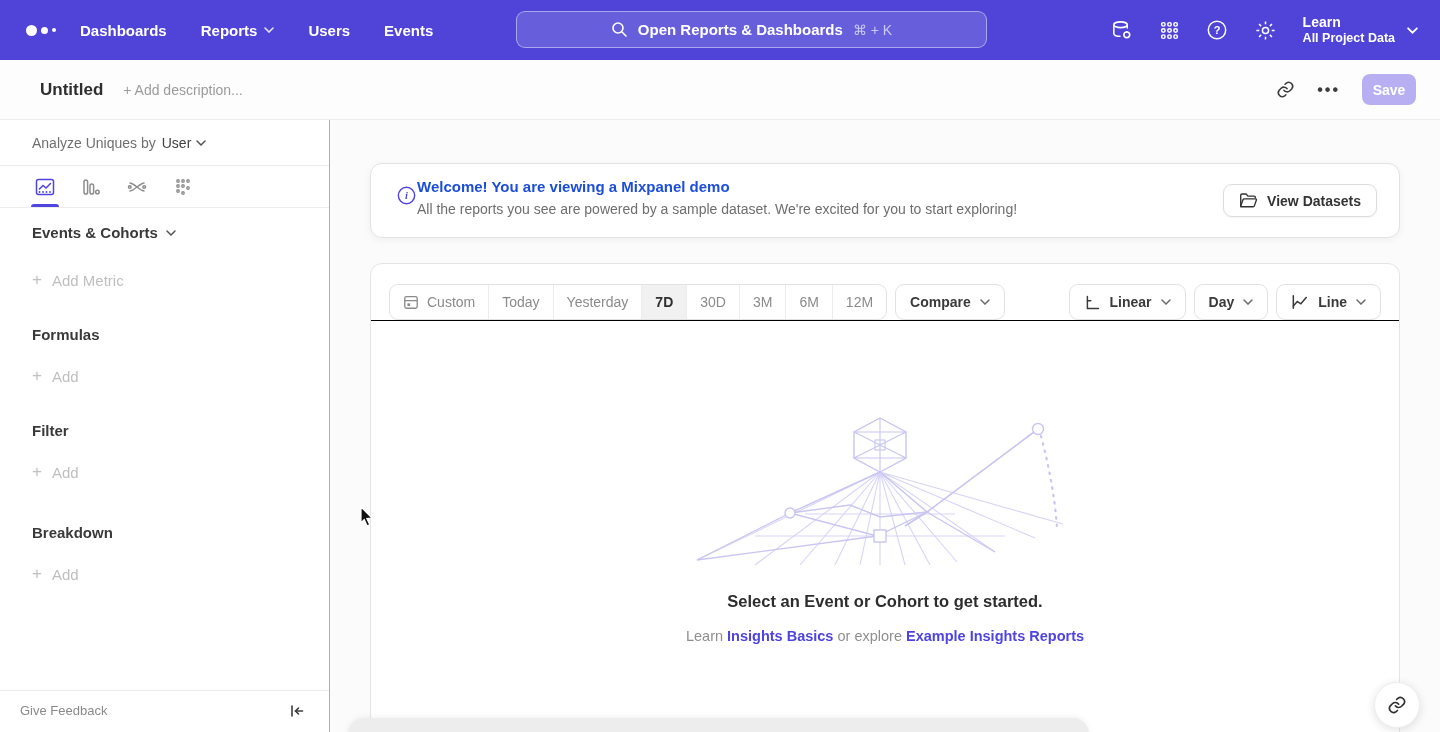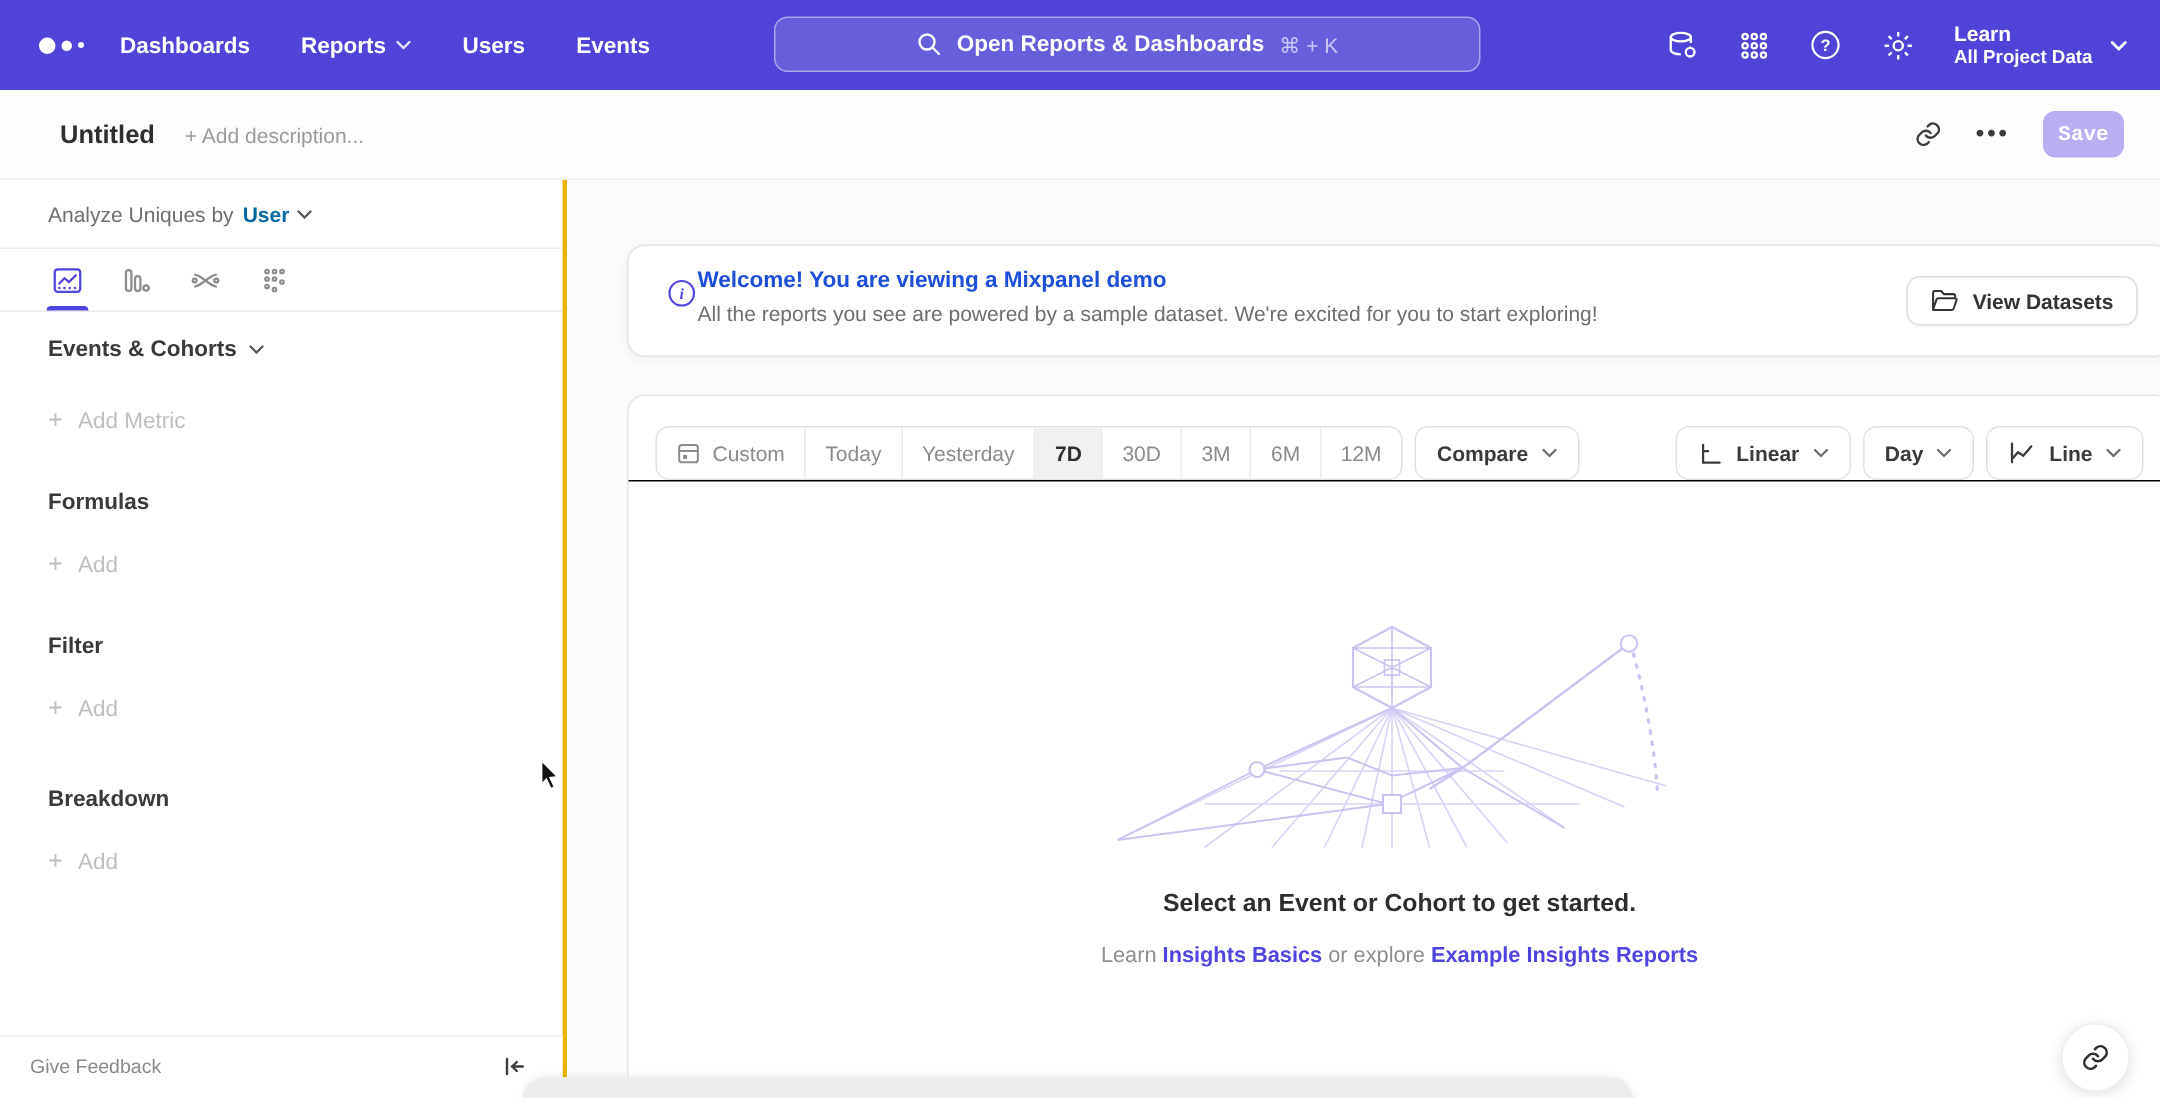--- a/index.html
+++ b/index.html
@@ -27,31 +27,31 @@
   .project .pscope { font-size:12.5px; font-weight:700; line-height:15px; }
 
   
   .rheader { height:60px; background:#fdfdfd; border-bottom:1px solid #eeeeee; display:flex; align-items:center; position:relative; }
   .rtitle { margin-left:40px; font-size:17px; font-weight:700; color:#2f2f2f; }
   .rdesc { margin-left:20px; font-size:14px; color:#9b9b9b; cursor:text; }
   .rheader-right { position:absolute; right:24px; display:flex; align-items:center; gap:22px; }
   .hdr-ico { color:#3c3c3c; display:flex; cursor:pointer; }
   .dots { font-size:16px; letter-spacing:2px; color:#3c3c3c; font-weight:700; cursor:pointer; }
   .save-btn { width:54px; height:31px; background:#b7aff2; color:#fff; font-size:14px; font-weight:600;
-    border:none; border-radius:8px; cursor:pointer;font-family:Liberation Mono, monospace; }
+    border:none; border-radius:8px; cursor:pointer; }
 
   
   .shell { display:flex; height:612px; }
-  .sidebar { position:relative; width:378px; background:#fff; border-right:3px solid #eab308; flex:none; }
+  .sidebar { position:relative; width:330px; background:#fff; border-right:1px solid #eab308; flex:none; }
   .main { position:relative; flex:1; background:#fbfbfb; }
 
   
   .analyze-row { height:46px; display:flex; align-items:center; padding:0 32px; border-bottom:1px solid #ececec;
     font-size:14px; color:#6f6f6f; gap:6px; }
-  .analyze-val { color:#0369a1; font-weight:700; display:flex; align-items:center; gap:5px; cursor:pointer; }
+  .analyze-val { color:#404040; font-weight:400; display:flex; align-items:center; gap:5px; cursor:pointer; }
   .tabs-row { height:42px; display:flex; align-items:stretch; padding:0 22px; border-bottom:1px solid #ececec; }
   .stab { width:46px; display:flex; align-items:center; justify-content:center; color:#8d8d8d; cursor:pointer; position:relative; }
   .stab.sel { color:#4f44e0; }
   .stab.sel:after { content:""; position:absolute; left:9px; right:9px; bottom:0; height:3px; background:#4f44e0; border-radius:3px 3px 0 0; }
   .side-sec { position:absolute; left:32px; }
   .side-title { font-size:15px; font-weight:700; color:#3a3a3a; display:flex; align-items:center; gap:8px; }
   .side-add { font-size:15px; color:#bfbfbf; display:flex; align-items:center; gap:10px; cursor:pointer; }
   .side-add .plus { font-size:17px; }
   .side-footer { position:absolute; left:0; right:0; bottom:0; height:42px; border-top:1px solid #ececec;
     display:flex; align-items:center; justify-content:space-between; padding:0 24px 2px 20px; background:#fff; }

